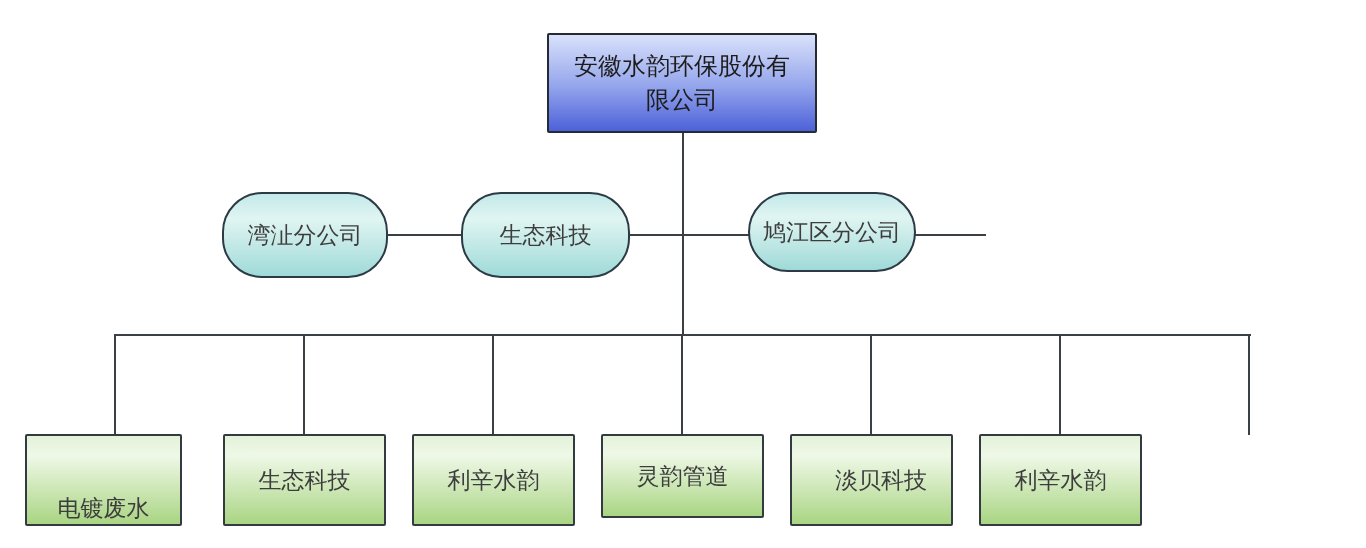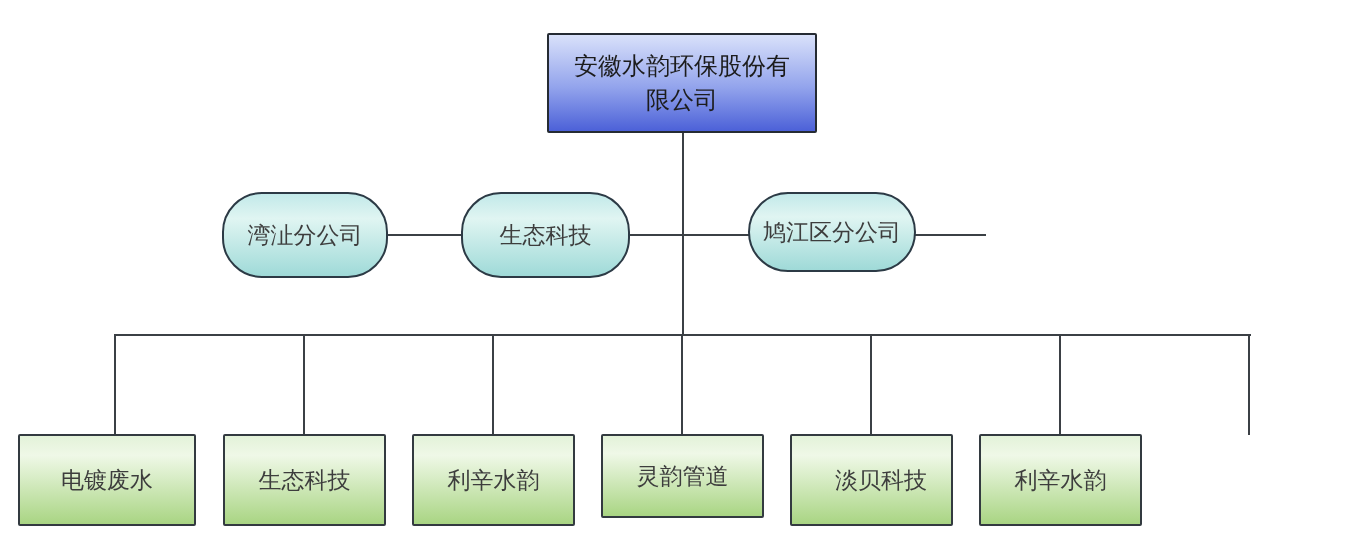--- a/index.html
+++ b/index.html
@@ -91,21 +91,21 @@
   <div class="node branch-node" style="left:222px; top:192px; width:166px; height:86px;align-items:center;">
     <span class="label">湾沚分公司</span>
   </div>
   <div class="node branch-node" style="left:461px; top:192px; width:169px; height:86px;">
     <span class="label">生态科技</span>
   </div>
   <div class="node branch-node" style="left:748px; top:192px; width:168px; height:80px;">
     <span class="label">鸠江区分公司</span>
   </div>
 
-  <div class="node subsidiary-node" style="left:18px; top:434px; width:178px; height:92px;">
+  <div class="node subsidiary-node" style="left:25px; top:434px; width:157px; height:92px;align-items:flex-end;">
     <span class="label">电镀废水</span>
   </div>
   <div class="node subsidiary-node" style="left:223px; top:434px; width:163px; height:92px;">
     <span class="label">生态科技</span>
   </div>
   <div class="node subsidiary-node" style="left:412px; top:434px; width:163px; height:92px;">
     <span class="label">利辛水韵</span>
   </div>
   <div class="node subsidiary-node" style="left:601px; top:434px; width:163px; height:84px;">
     <span class="label">灵韵管道</span>

